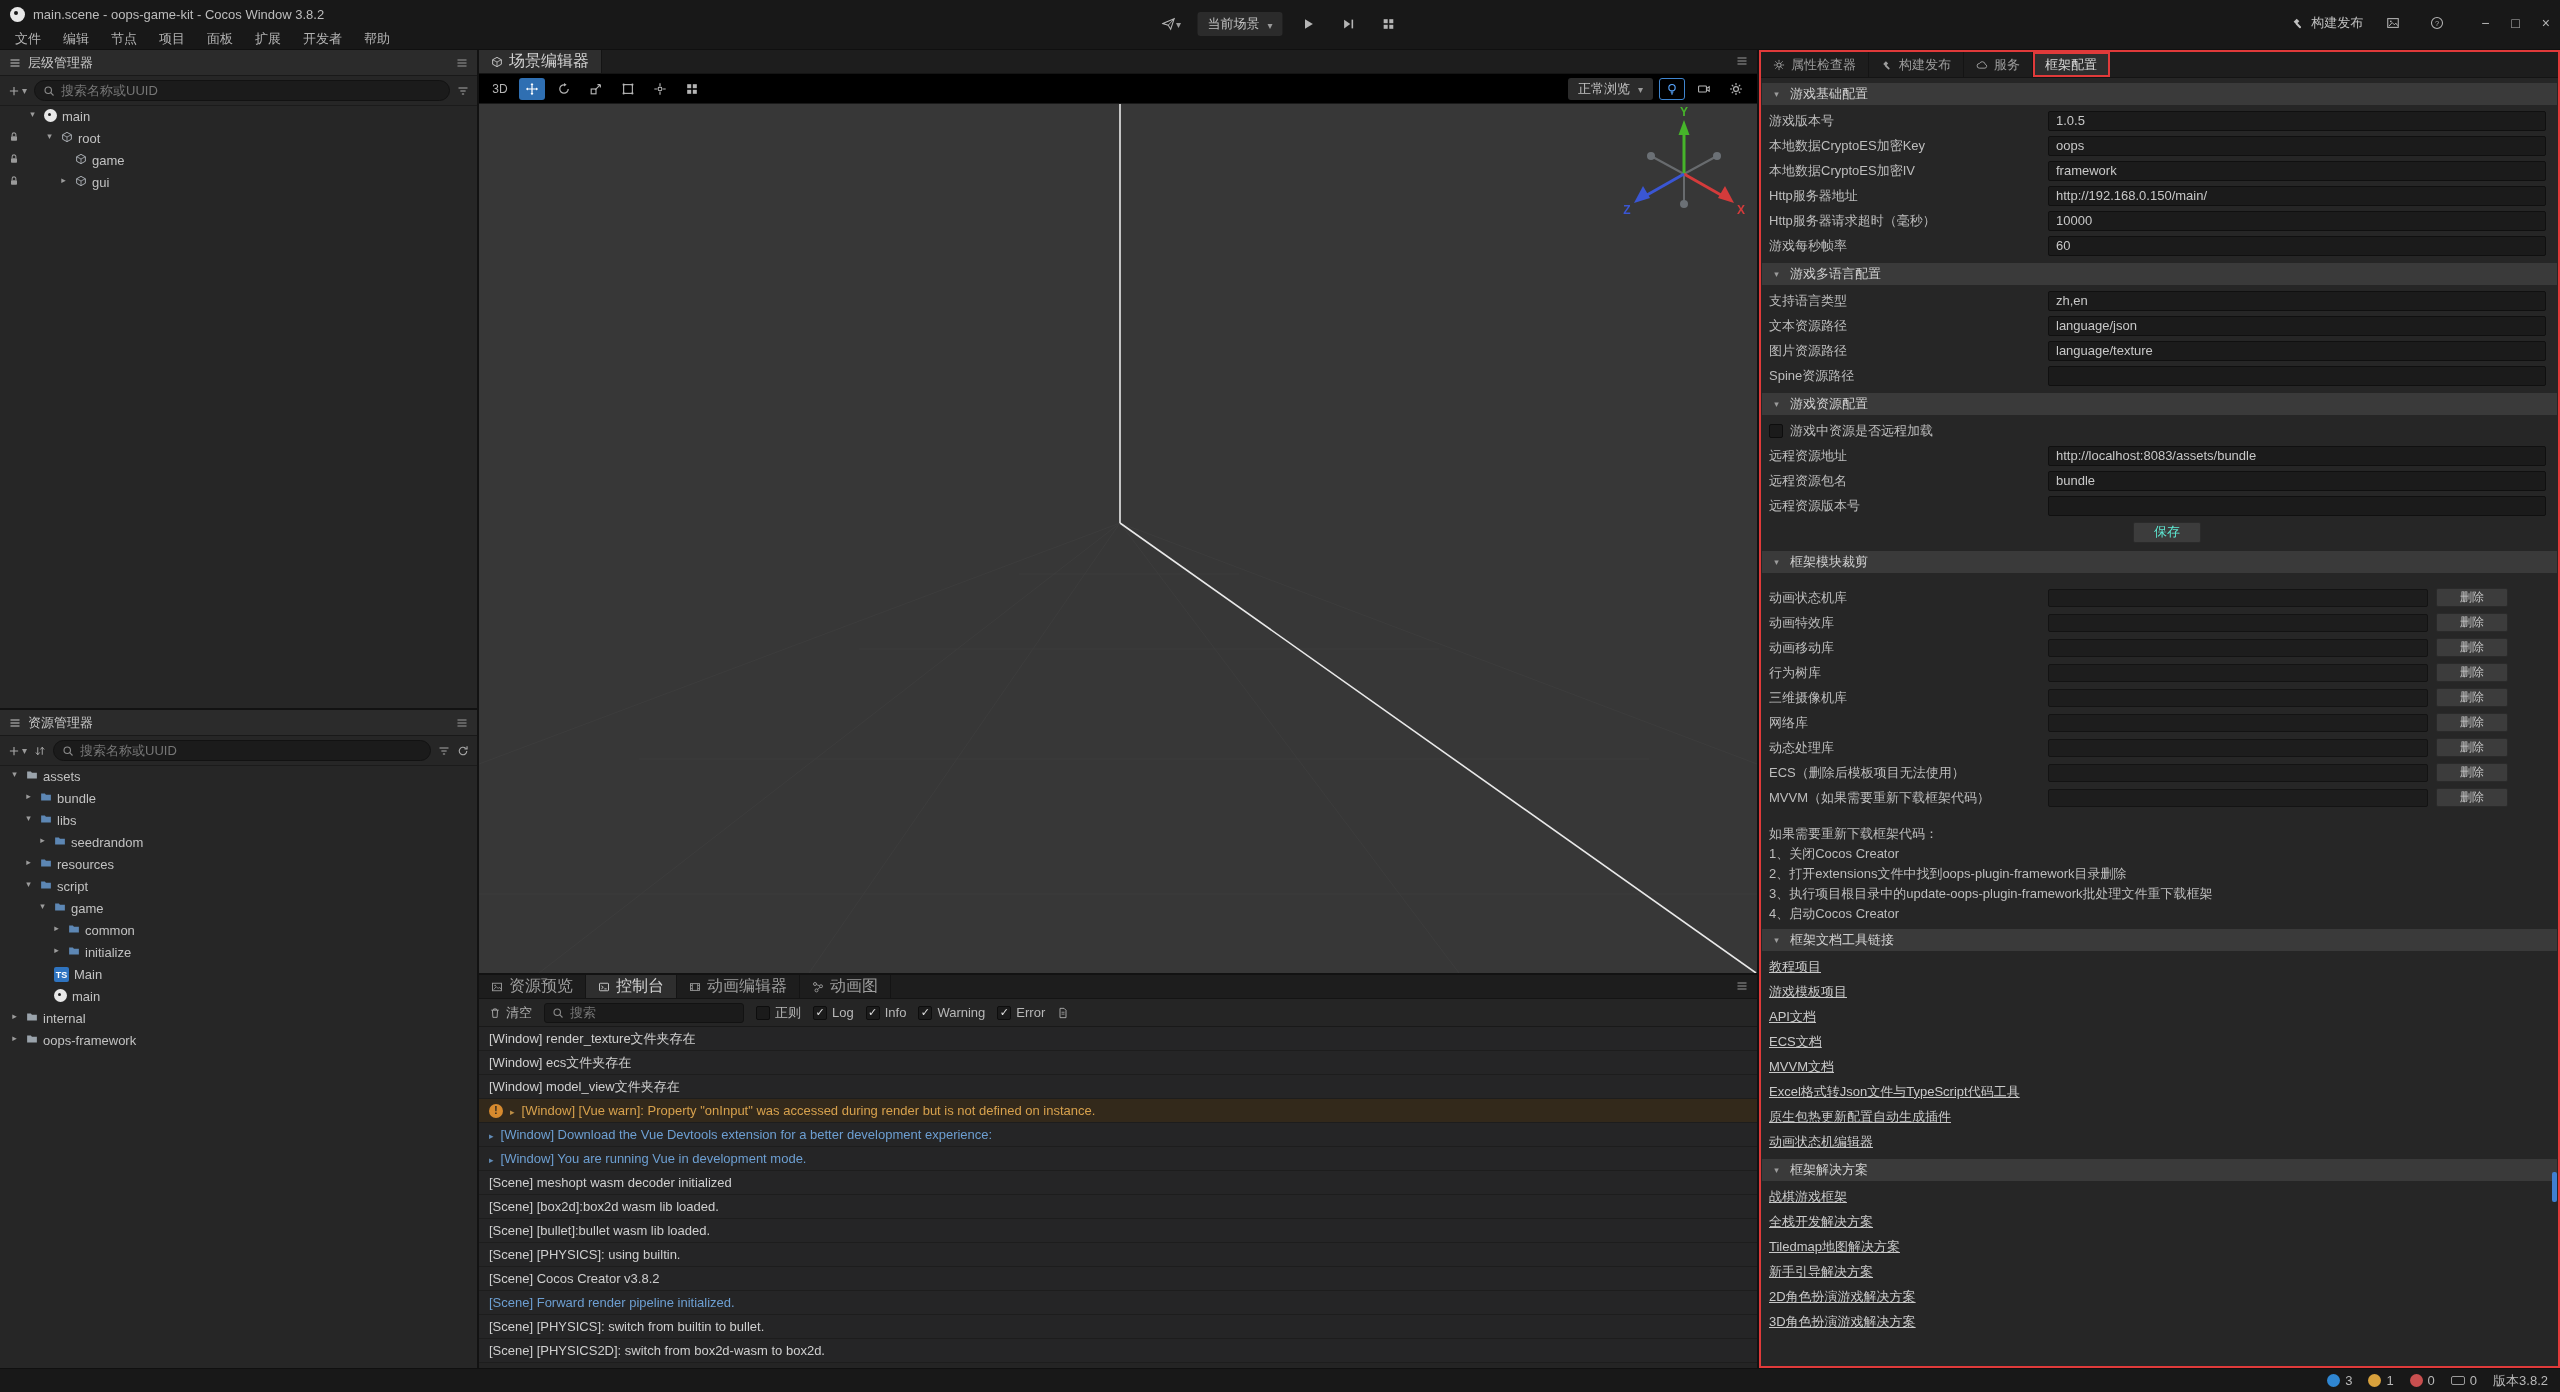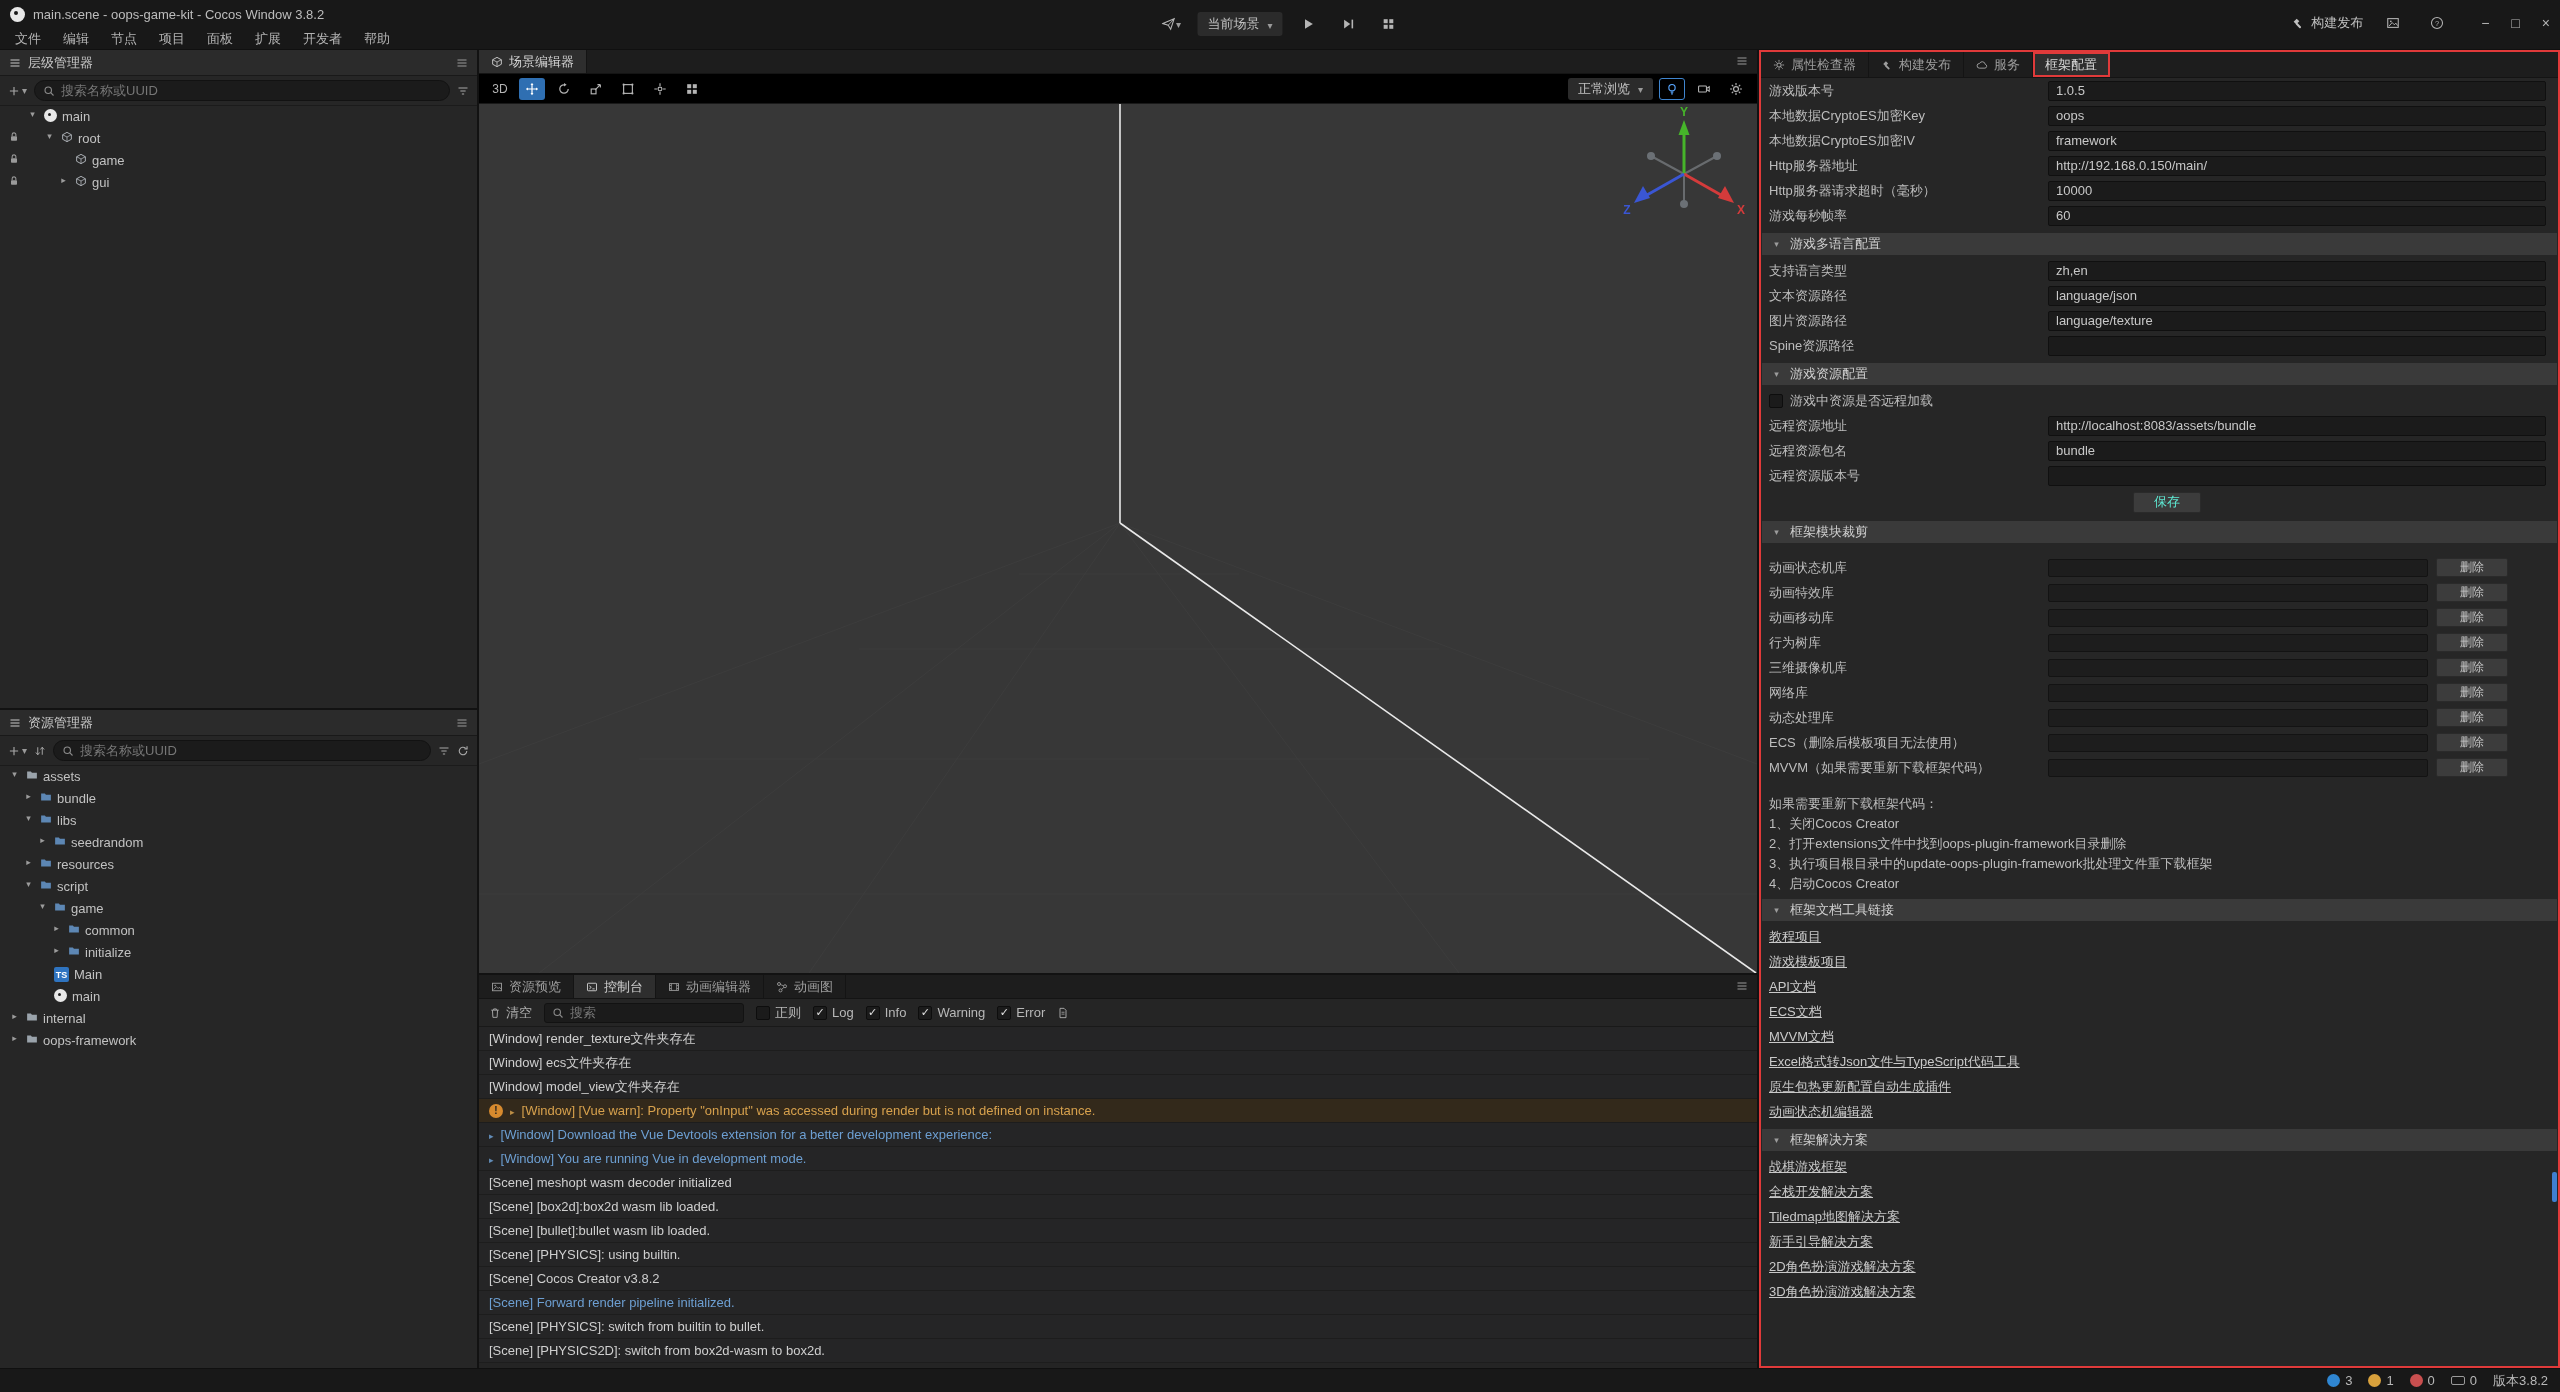--- a/index.html
+++ b/index.html
@@ -54,21 +54,21 @@
   .tw{width:13px;flex:none;text-align:center;color:#9c9c9c;font-size:9px}
   .tw.exp::after{content:"▾"} .tw.col::after{content:"▸"}
   .folder-blue{color:#5d87b4} .folder-gray{color:#9aa3ab}
   .ts-badge{width:15px;height:15px;background:#2f74c0;border-radius:2px;color:#fff;font-size:9px;font-weight:bold;display:flex;align-items:center;justify-content:center;flex:none}
   .scene-dot{width:13px;height:13px;border-radius:50%;background:#e8e8e8;position:relative;flex:none}
   .scene-dot::after{content:"";position:absolute;left:3.5px;top:3.5px;width:3px;height:3px;border-radius:50%;background:#222}
   .node-cube{color:#b9bec4}
 
   
   .tabbar{height:24px;background:#1d1d1d;display:flex;align-items:stretch;border-bottom:1px solid #141414;position:relative}
-  .tab{display:flex;align-items:center;gap:6px;padding:0 12px;font-size:13px;color:#9d9d9d;border-right:1px solid #141414;cursor:default}
+  .tab{display:flex;align-items:center;gap:6px;padding:0 12px;font-size:16px;color:#9d9d9d;border-right:1px solid #141414;cursor:default}
   .tab.active{background:#2e2e2e;color:#d2d2d2}
   .tabbar .bar-menu{position:absolute;right:9px;top:5px}
 
   
   .scene-toolbar{height:30px;background:#000000;border-bottom:1px solid #191919;display:flex;align-items:center;gap:6px;padding:0 8px}
   .tool-btn{min-width:26px;height:22px;border-radius:3px;display:flex;align-items:center;justify-content:center;color:#b5b5b5;padding:0 5px;font-size:12px}
   .tool-btn.active{background:#2f6fb2;color:#fff}
   .tool-btn.lit{border:1px solid #3f85cf;color:#58a6ff}
   .viewport{position:absolute;top:54px;left:0;right:0;bottom:0;background:#373737}
   .viewport svg.grid{position:absolute;left:0;top:0}
@@ -770,20 +770,24 @@
               <use href="#i-cloud"></use>
             </svg>
           <span>服务</span>
         </div>
         <div class="tab annotated">
           <span>框架配置</span>
         </div>
       </div>
       <div class="insp-body">
 
+        <div class="sec-header">
+            <span class="tw exp"></span>
+            <span>游戏基础配置</span>
+          </div>
         <div class="prop-row">
             <div class="prop-label">游戏版本号</div>
             <input class="prop-input" value="1.0.5" style="">
           </div>
         <div class="prop-row">
             <div class="prop-label">本地数据CryptoES加密Key</div>
             <input class="prop-input" value="oops" style="">
           </div>
         <div class="prop-row">
             <div class="prop-label">本地数据CryptoES加密IV</div>

